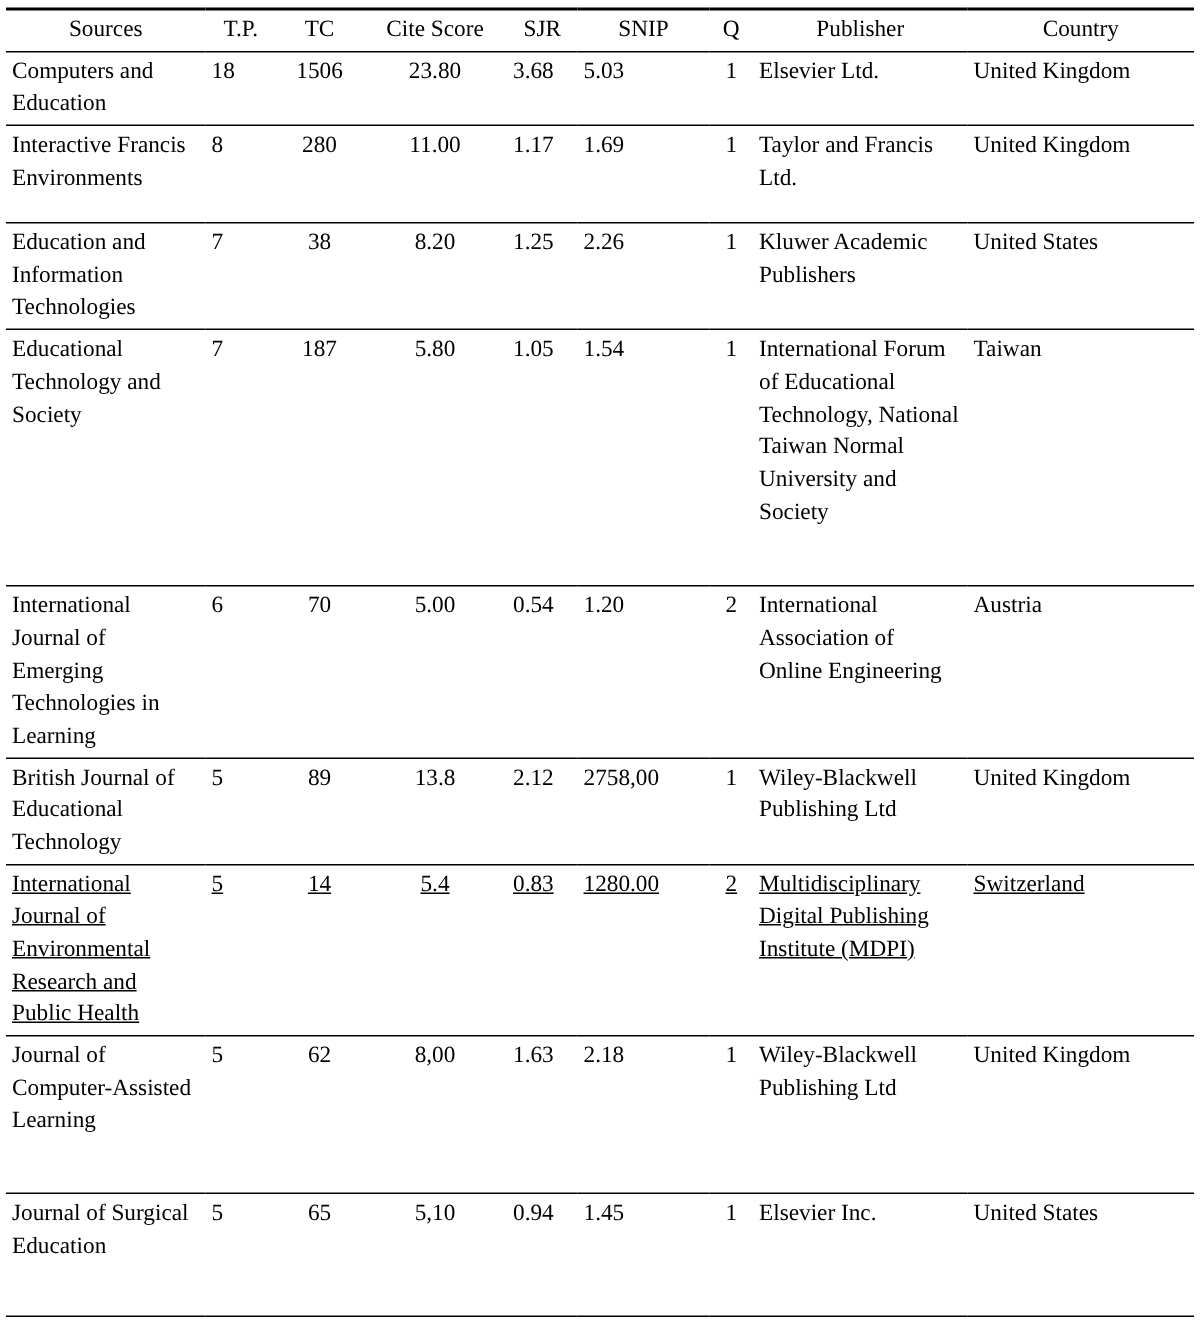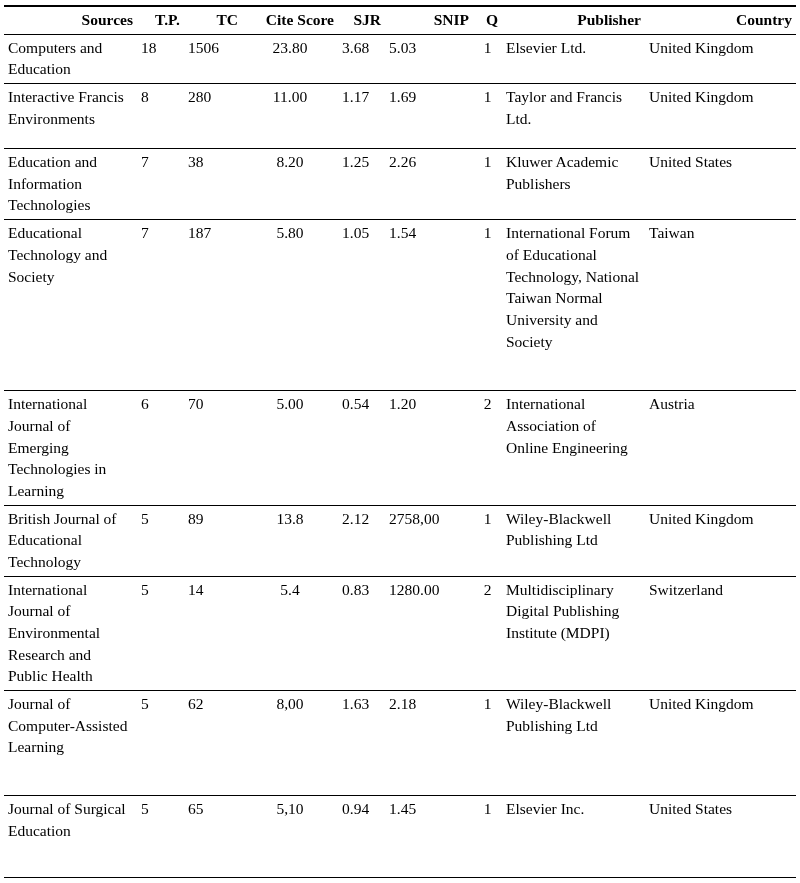--- a/index.html
+++ b/index.html
@@ -23,22 +23,22 @@
   }
   table.journals {
     width: 792px;
     border-collapse: collapse;
     table-layout: fixed;
     font-size: 15.5px;
     line-height: 1.40;
     margin-top: 5px;
   }
   table.journals thead th {
-    font-weight: bold;
-    text-align: right;
+    font-weight: normal;
+    text-align: center;
     vertical-align: bottom;
     padding: 2px 4px 3px 4px;
     border-top: 2.2px solid #000;
     border-bottom: 1.4px solid #000;
     white-space: nowrap;
   }
   table.journals tbody td {
     vertical-align: top;
     padding: 2px 4px 3px 4px;
     border-bottom: 1.2px solid #000;
@@ -52,21 +52,21 @@
   col.c-tc       { width: 58px;  }
   col.c-cite     { width: 96px;  }
   col.c-sjr      { width: 47px;  }
   col.c-snip     { width: 88px;  }
   col.c-q        { width: 29px;  }
   col.c-pub      { width: 143px; }
   col.c-country  { width: 151px; }
 
   th.h-tp, td.d-tp { text-align: left; }
   th.h-tc { text-align: left; padding-left: 12px; }
-  td.d-tc { text-align: left; padding-right: 14px; vertical-align: bottom; }
+  td.d-tc { text-align: center; padding-right: 14px; vertical-align: bottom; }
   th.h-cite, td.d-cite { text-align: center; }
   th.h-sjr { text-align: right; padding-right: 5px; margin-top: 28px; }
   td.d-sjr { text-align: left; padding-right: 5px; }
   th.h-snip, td.d-snip { text-align: left; padding-left: 8px; }
   th.h-q, td.d-q { text-align: center; }
   th.h-pub, td.d-pub { text-align: left; padding-left: 8px; margin-left: 11px; }
   th.h-country, td.d-country { text-align: left; padding-left: 8px; }
 
   td.d-source { text-align: left; }
 
@@ -272,21 +272,21 @@
           <td class="d-q">
             <span class="tc-cell-inner">1</span>
           </td>
           <td class="d-pub">
             <span class="tc-cell-inner">Wiley-Blackwell Publishing Ltd</span>
           </td>
           <td class="d-country">
             <span class="tc-cell-inner">United Kingdom</span>
           </td>
         </tr>
-        <tr style="height: 105px;">
+        <tr style="height: 105px; text-decoration: underline;">
           <td class="d-source">
             <span class="tc-cell-inner">International Journal of Environmental Research and Public Health</span>
           </td>
           <td class="d-tp">
             <span class="tc-cell-inner">5</span>
           </td>
           <td class="d-tc">
             <span class="tc-cell-inner">14</span>
           </td>
           <td class="d-cite">

